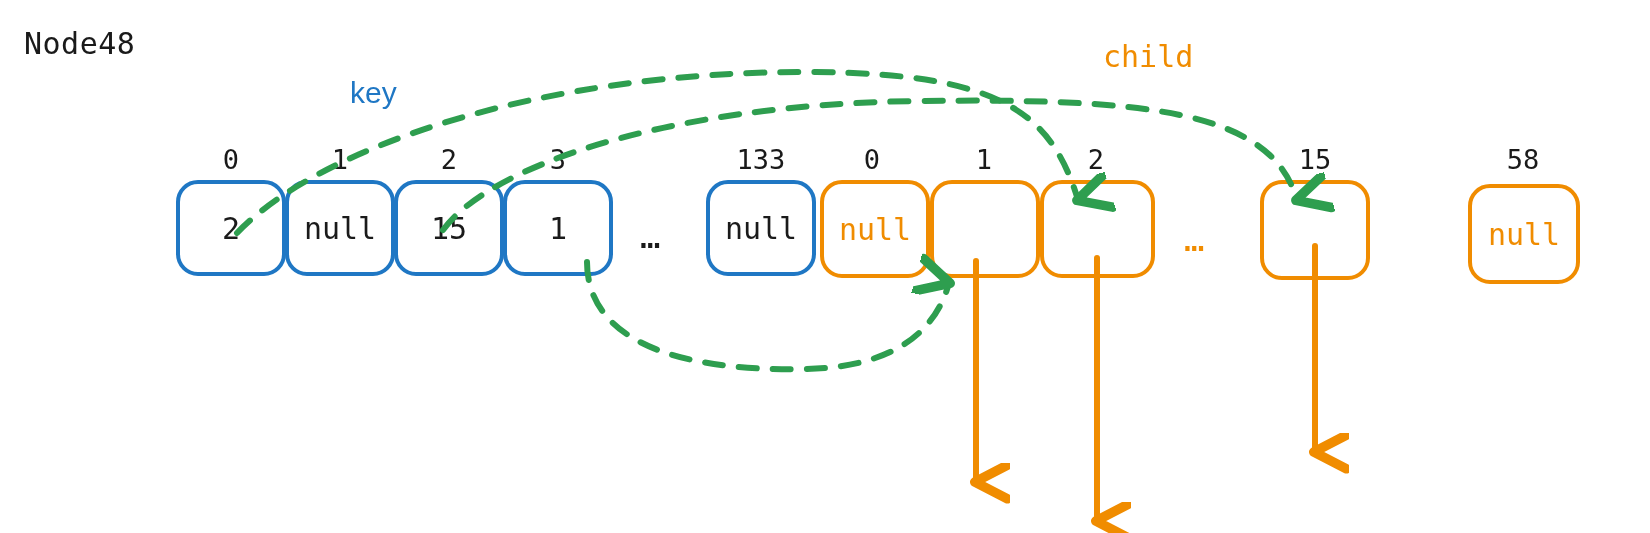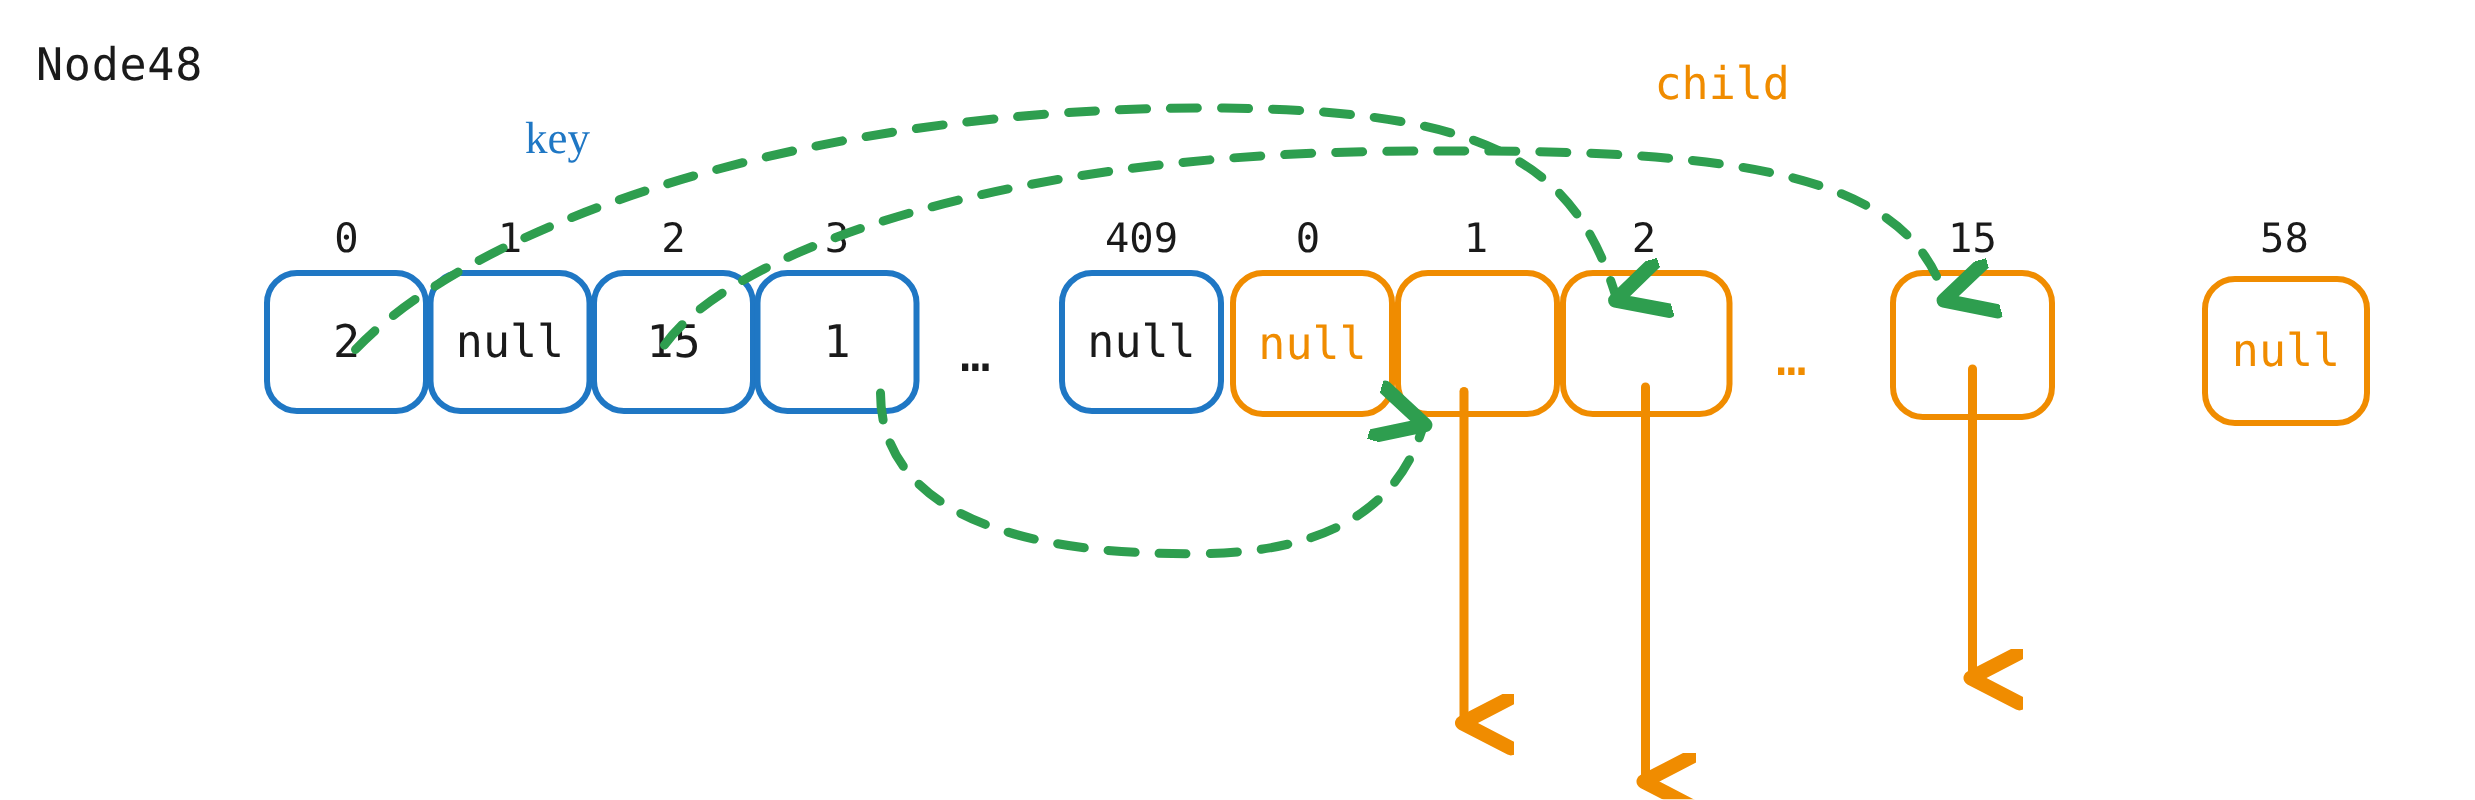--- a/index.html
+++ b/index.html
@@ -29,21 +29,21 @@
     font-family: "DejaVu Sans Mono", "Liberation Mono", monospace;
     letter-spacing: 0.5px;
     white-space: nowrap;
   }
   .lbl-key {
     position: absolute;
     left: 334px;
     top: 76px;
     font-size: 30px;
     color: #1f77c4;
-    font-family: Liberation Serif, serif;
+    font-family: Liberation Sans, sans-serif;
     white-space: nowrap;
   }
   .lbl-child {
     position: absolute;
     left: 1087px;
     top: 15px;
     font-size: 30px;
     color: #f08c00;
     font-family: "DejaVu Sans Mono", "Liberation Mono", monospace;
     white-space: nowrap;
@@ -101,21 +101,21 @@
 
   <div class="node-title">Node48</div>
 
   <div class="lbl-key">key</div>
   <div class="lbl-child">child</div>
 
   <div class="idx" style="left:162px; top:144px; width:106px;">0</div>
   <div class="idx" style="left:271px; top:144px; width:106px;">1</div>
   <div class="idx" style="left:380px; top:144px; width:106px;">2</div>
   <div class="idx" style="left:489px; top:144px; width:106px;">3</div>
-  <div class="idx" style="left:692px; top:144px; width:106px;">409</div>
+  <div class="idx" style="left:692px; top:144px; width:106px;">133</div>
 
   <div class="cell blue" style="left:160px; top:180px; width:110px; height:96px;">2</div>
   <div class="cell blue" style="left:269px; top:180px; width:110px; height:96px;">null</div>
   <div class="cell blue" style="left:378px; top:180px; width:110px; height:96px;">15</div>
   <div class="cell blue" style="left:487px; top:180px; width:110px; height:96px;">1</div>
   <div class="dots black" style="left:624px; top:219px;">…</div>
   <div class="cell blue" style="left:690px; top:180px; width:110px; height:96px;">null</div>
 
   <div class="idx" style="left:801px;  top:144px; width:110px;">0</div>
   <div class="idx" style="left:913px;  top:144px; width:110px;">1</div>

